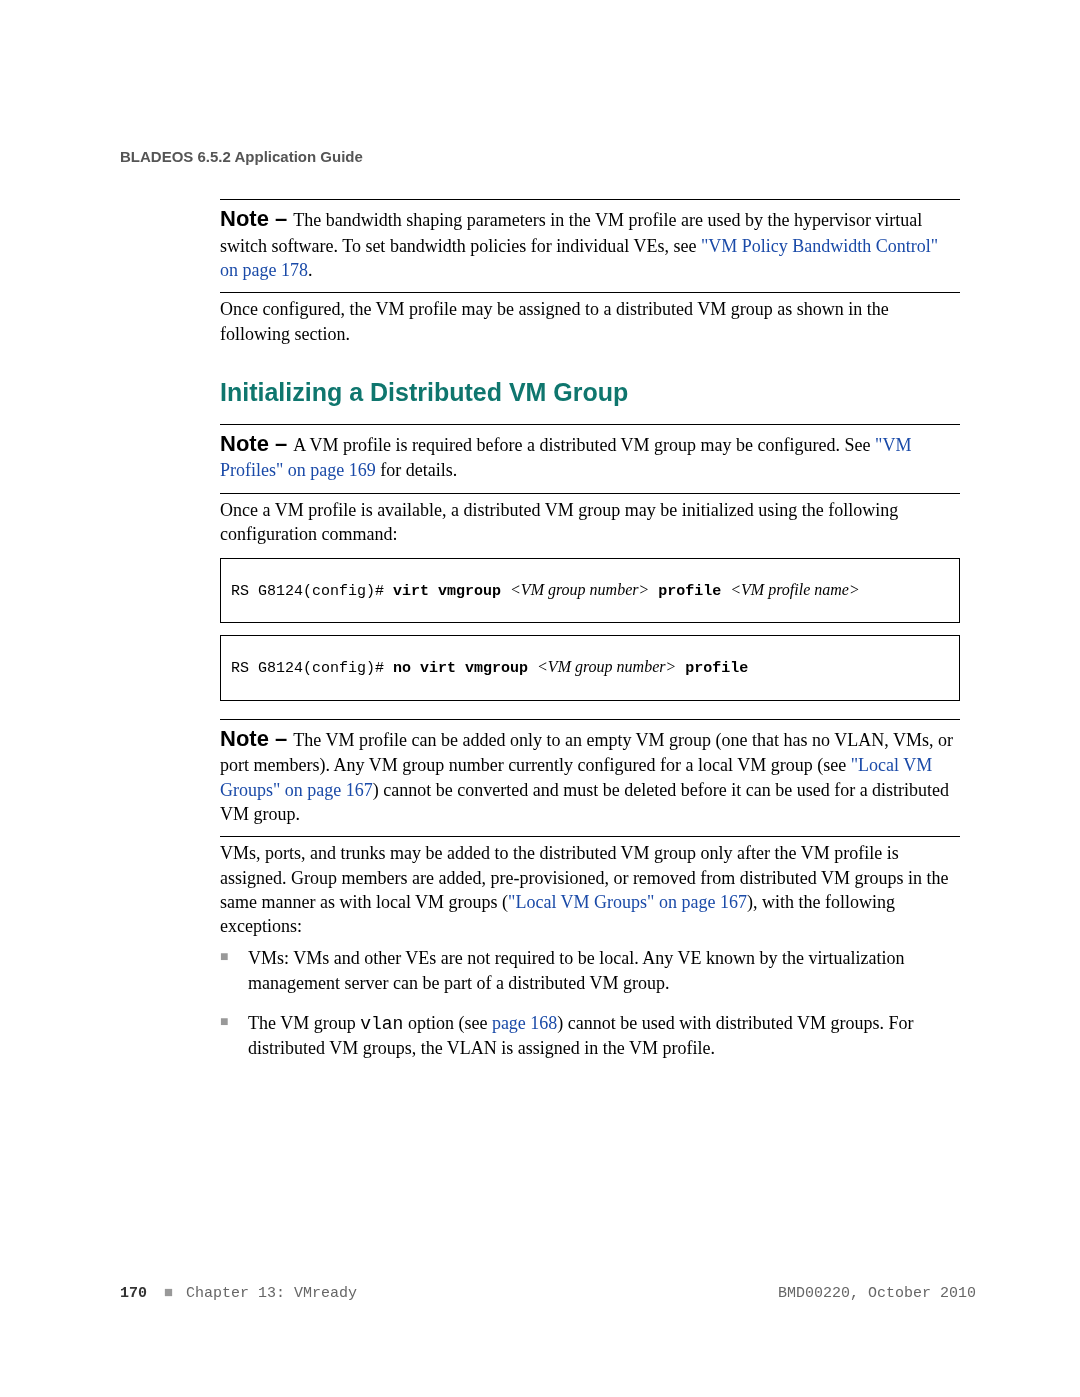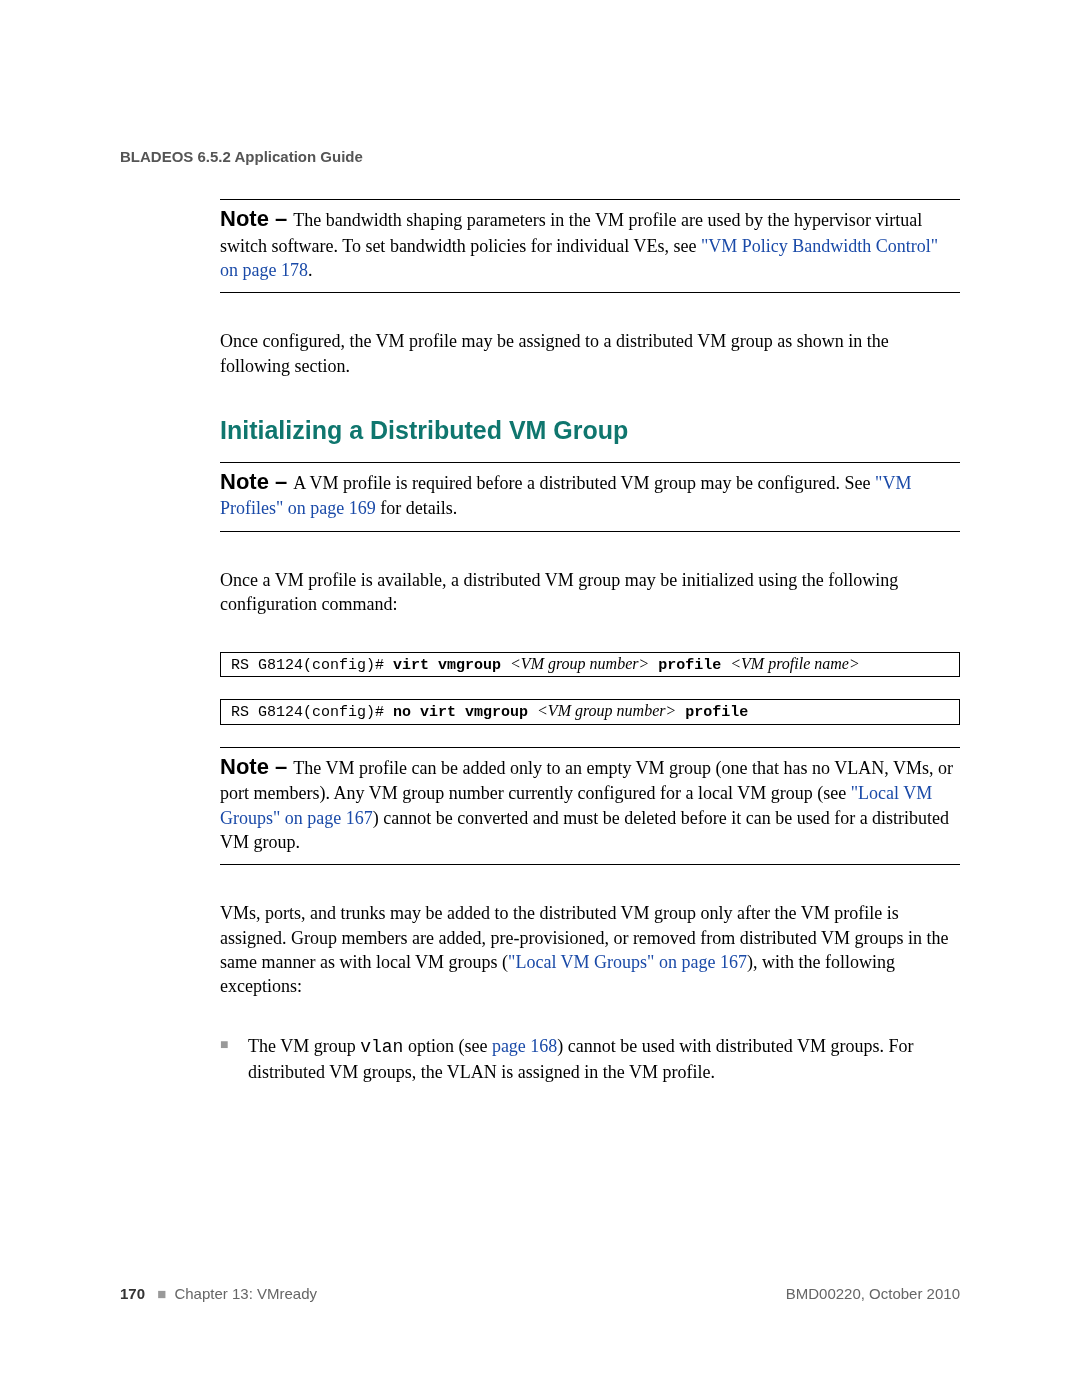--- a/index.html
+++ b/index.html
@@ -32,37 +32,37 @@
   .note-block {
     margin-bottom: 10px;
   }
   .note-label {
     font-family: Arial, Helvetica, sans-serif;
     font-weight: bold;
     font-size: 22px;
     text-align: center;
   }
   .para {
-    margin: 36px 0;
+    margin: 4px 0;
   }
   .h2 {
     font-family: Arial, Helvetica, sans-serif;
     font-weight: bold;
     font-size: 25px;
     color: #0f766e;
     margin-top: 30px;
     margin-bottom: 14px;
   }
   .link { color: #1a4aa8; }
   .cmdbox {
     border: 1px solid #000;
-    padding: 0 10px;
+    padding: 20px 10px;
     font-family: "Courier New", Courier, monospace;
     font-size: 15px;
-    margin: 22px 0;
+    margin: 12px 0;
     white-space: nowrap;
     overflow: hidden;
   }
   .cmdbox .bold { font-weight: bold; }
   .cmdbox .ital { font-style: italic; font-family: "Times New Roman", serif; font-size: 16px; }
   .mono-inline {
     font-family: "Courier New", Courier, monospace;
     font-size: 18px;
   }
   ul.bullets {
@@ -79,23 +79,23 @@
     content: "■";
     position: absolute;
     left: 0;
     top: 2px;
     color: #999;
     font-size: 14px;
   }
   .footer {
     position: absolute;
     left: 120px;
-    right: 120px;
+    right: 104px;
     bottom: 95px;
-    font-family: Liberation Sans, sans-serif;
+    font-family: Liberation Mono, monospace;
     font-size: 15px;
     color: #666;
     display: flex;
     justify-content: space-between;
     margin-top: 36px;
   }
   .footer .pn { font-weight: bold; color: #333; margin-right: 4px; }
   .footer .sq { color: #999; margin: 0 4px; }
 </style>
 </head>
@@ -139,20 +139,23 @@
     </div>
     <hr class="hr-thin">
 
 
     <p class="para">
       <span>VMs, ports, and trunks may be added to the distributed VM group only after the VM profile is assigned. Group members are added, pre-provisioned, or removed from distributed VM groups in the same manner as with local VM groups (</span><span class="link">"Local VM Groups" on page 167</span><span>), with the following exceptions:</span>
     </p>
 
     <ul class="bullets">
       <li>
+        <span>VMs: VMs and other VEs are not required to be local. Any VE known by the virtualization management server can be part of a distributed VM group.</span>
+      </li>
+      <li>
         <span>The VM group </span><span class="mono-inline">vlan</span><span> option (see </span><span class="link">page 168</span><span>) cannot be used with distributed VM groups. For distributed VM groups, the VLAN is assigned in the VM profile.</span>
       </li>
     </ul>
 
   </div>
 </div>
 
 <div class="footer">
   <div>
     <span class="pn">170</span>

